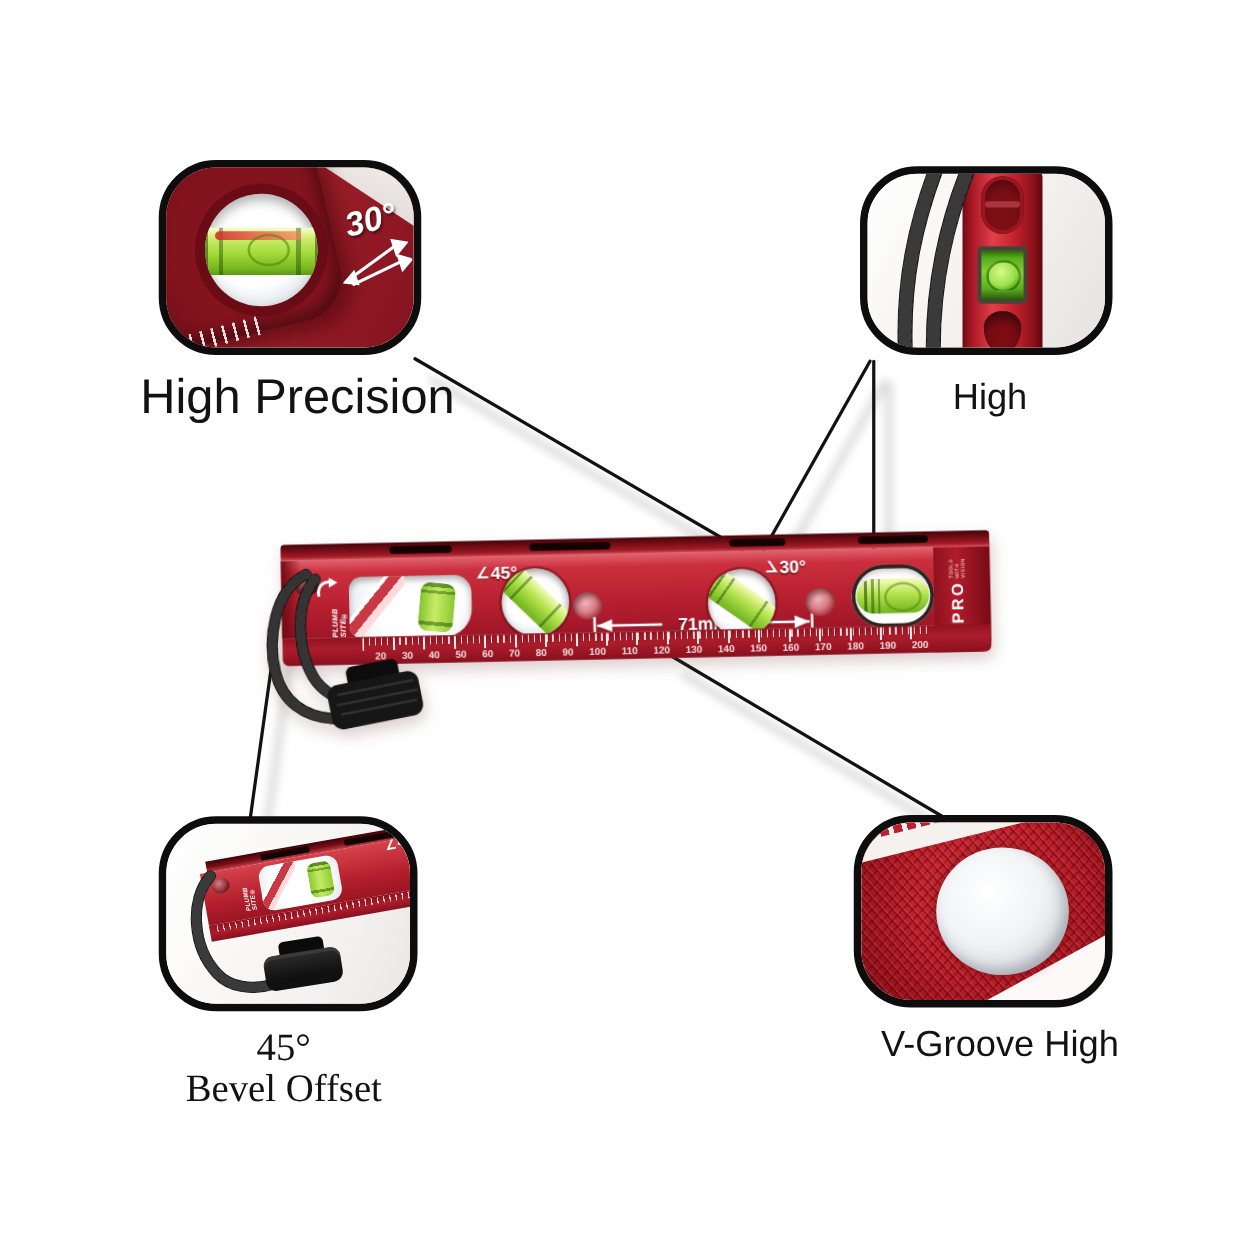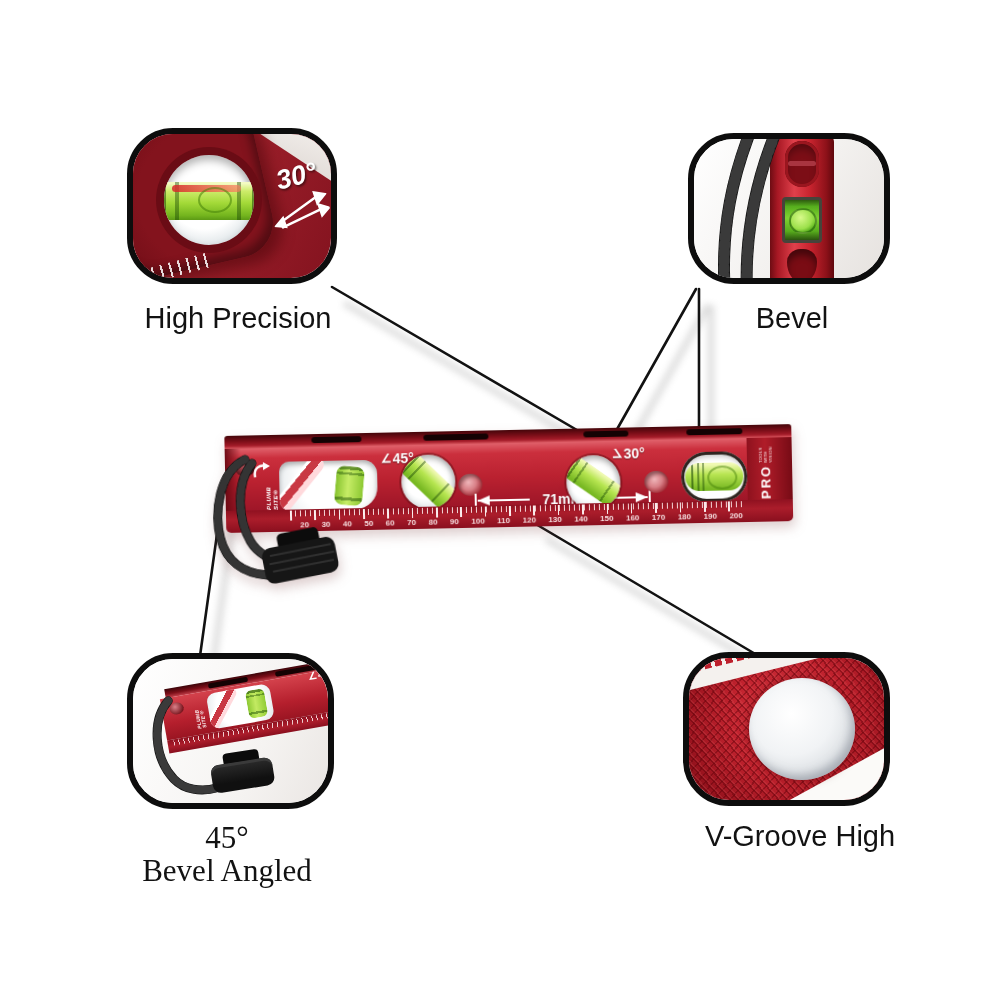--- a/index.html
+++ b/index.html
@@ -14,21 +14,21 @@
   .callout { position:absolute; border:6px solid #0d0d0d; border-radius:46px;
              overflow:hidden; background:#fff; }
   .co-tl { left:127px; top:128px; width:210px; height:156px; }
   .co-tr { left:688px; top:133px; width:202px; height:151px; }
   .co-bl { left:127px; top:653px; width:207px; height:156px; }
   .co-br { left:683px; top:652px; width:207px; height:154px; }
 
   
   .label { position:absolute; text-align:center; color:#121212; }
   .label span { display:block; }
-  .lb-tl { left:92px;  top:301px; width:292px; font-size:29px; line-height:34px; }
+  .lb-tl { left:92px;  top:301px; width:292px; font-size:39px; line-height:34px; }
   .lb-tr { left:672px; top:301px; width:240px; font-size:29px; line-height:35px; }
   .lb-bl { left:103px; top:821px; width:248px; font-size:31px; line-height:33px;
            font-family:"Liberation Serif", serif; }
   .lb-br { left:664px; top:819px; width:272px; font-size:29px; line-height:34px; }
 
   
   .tl-bg { position:absolute; inset:0;
            background:linear-gradient(115deg,#b3303a 0%,#9c1f2a 45%,#84131f 100%); }
   .tl-corner { position:absolute; right:-2px; top:-2px; width:86px; height:50px;
                background:linear-gradient(200deg,#f3efec,#d8d1cc);
@@ -290,21 +290,21 @@
         <path d="M58,-6 C40,40 26,92 31,162"></path>
         <path d="M84,-6 C66,36 50,94 53,162"></path>
       </g>
       <g fill="none" stroke="#3a3a3a" stroke-width="11" stroke-linecap="round" stroke-dasharray="3 5">
         <path d="M58,-6 C40,40 26,92 31,162"></path>
         <path d="M84,-6 C66,36 50,94 53,162"></path>
       </g>
     </svg>
   </figure>
   <div class="label lb-tr">
-    <span>Bevel</span>
+    <span>High</span>
   </div>
 
   <figure class="callout co-bl">
     <div class="bl-bg"></div>
     <div class="mini">
       <div class="mini-rail">
         <i style="left:44px;width:40px"></i>
         <i style="left:112px;width:46px"></i>
       </div>
       <div class="mini-face">
@@ -332,21 +332,21 @@
         <path d="M26,10 C6,26 2,64 18,88 C26,100 42,106 60,104" fill="none" stroke="#3a3a3a" stroke-width="8" stroke-dasharray="3 4" stroke-linecap="round"></path>
       </svg>
     </div>
     <div class="m-clip">
       <div class="top"></div>
       <div class="body"></div>
     </div>
   </figure>
   <div class="label lb-bl">
     <span>45°</span>
-    <span>Bevel Angled</span>
+    <span>Bevel Offset</span>
   </div>
 
   <figure class="callout co-br">
     <div class="br-bg"></div>
     <div class="br-knurl"></div>
     <div class="br-sliver"></div>
     <div class="br-serr"></div>
     <div class="br-edge"></div>
     <div class="br-wedge"></div>
     <div class="br-magnet"></div>

